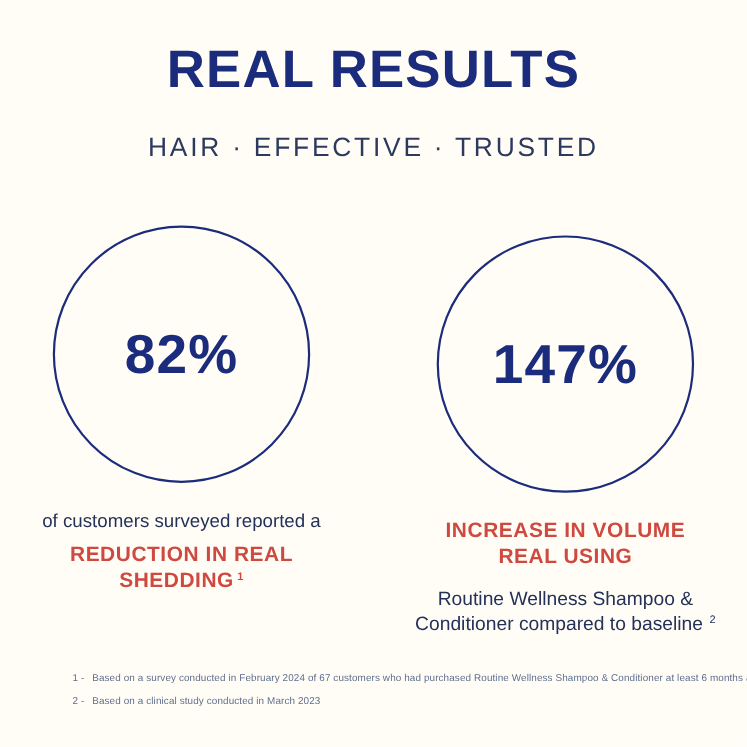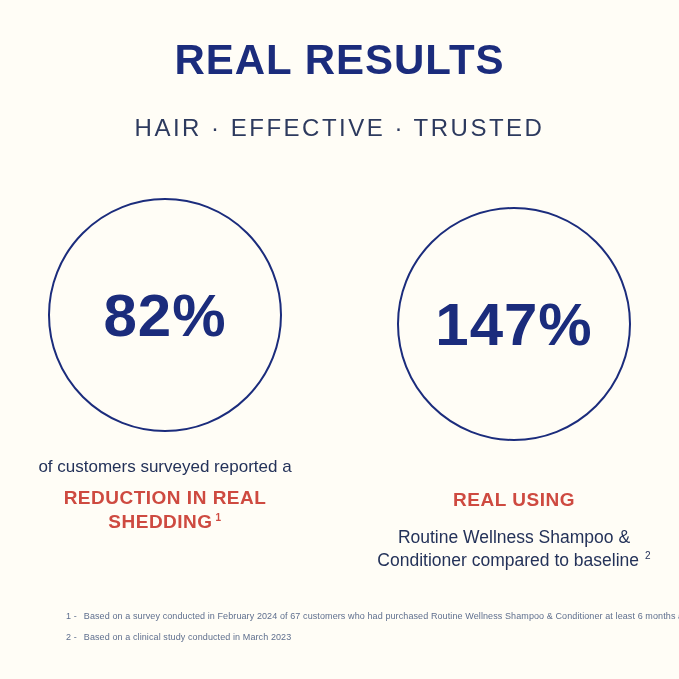--- a/index.html
+++ b/index.html
@@ -16,21 +16,21 @@
     background: #fffdf6;
     overflow: hidden;
     color: #1b2c7c;
   }
   .header {
     text-align: center;
   }
   .title {
     margin: 0;
     padding-top: 36px;
-    font-size: 42px;
+    font-size: 48px;
     font-weight: 700;
     letter-spacing: 1px;
     color: #1b2c7c;
   }
   .subtitle {
     margin-top: 30px;
     font-size: 24px;
     font-weight: 400;
     letter-spacing: 2.5px;
     color: #2d3a5e;
@@ -55,21 +55,21 @@
     width: 234px;
     height: 234px;
     border: 2px solid #1b2c7c;
     border-radius: 50%;
     display: flex;
     align-items: center;
     justify-content: center;
     box-sizing: border-box;
   }
   .stat-value {
-    font-size: 60px;
+    font-size: 50px;
     font-weight: 700;
     letter-spacing: 1px;
     color: #1b2c7c;
   }
   .lead {
     margin: 25px 0 0 0;
     font-size: 17px;
     color: #243259;
     text-align: center;
   }
@@ -130,21 +130,21 @@
         <span class="stat-value">82%</span>
       </div>
       <p class="lead">of customers surveyed reported a</p>
       <p class="highlight"><span>REDUCTION IN REAL</span><br><span>SHEDDING</span><sup class="fn-ref">1</sup></p>
     </section>
 
     <section class="stat-col right">
       <div class="circle">
         <span class="stat-value">147%</span>
       </div>
-      <p class="highlight"><br><span>REAL USING</span></p>
+      <p class="highlight"><span>INCREASE IN VOLUME</span><br><span>REAL USING</span></p>
       <p class="detail"><span>Routine Wellness Shampoo &amp;</span><br><span>Conditioner compared to baseline</span><sup class="fn-ref">2</sup></p>
     </section>
 
   </div>
 
   <div class="footnotes">
     <p class="footnote-line"><span class="footnote-marker">1 -</span><span>Based on a survey conducted in February 2024 of 67 customers who had purchased Routine Wellness Shampoo &amp; Conditioner at least 6 months ago</span></p>
     <p class="footnote-line"><span class="footnote-marker">2 -</span><span>Based on a clinical study conducted in March 2023</span></p>
   </div>
 

